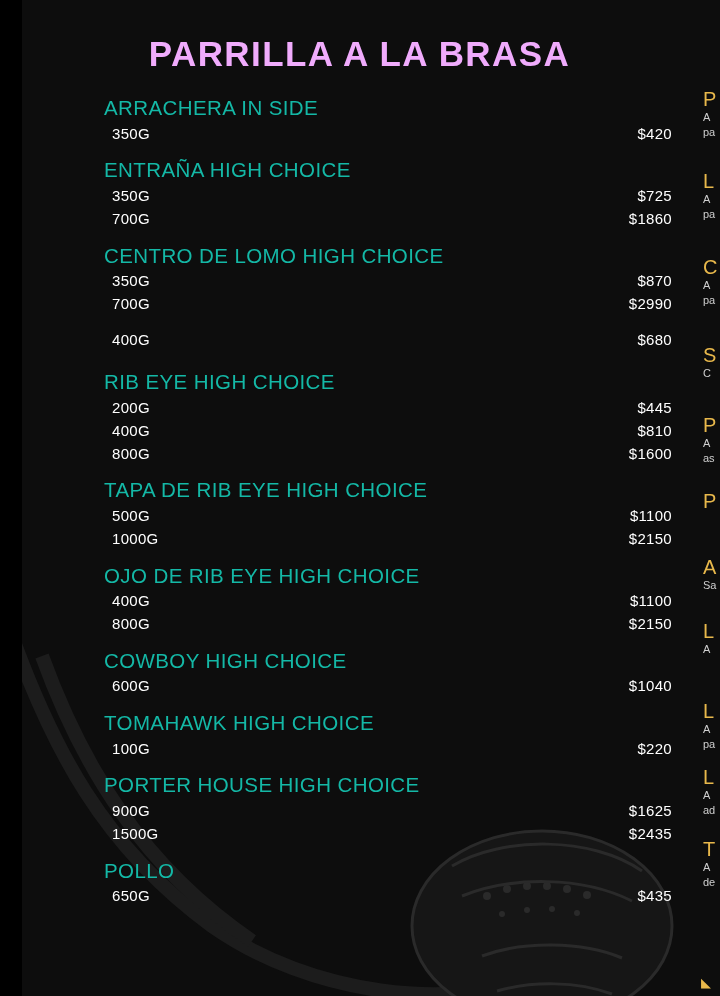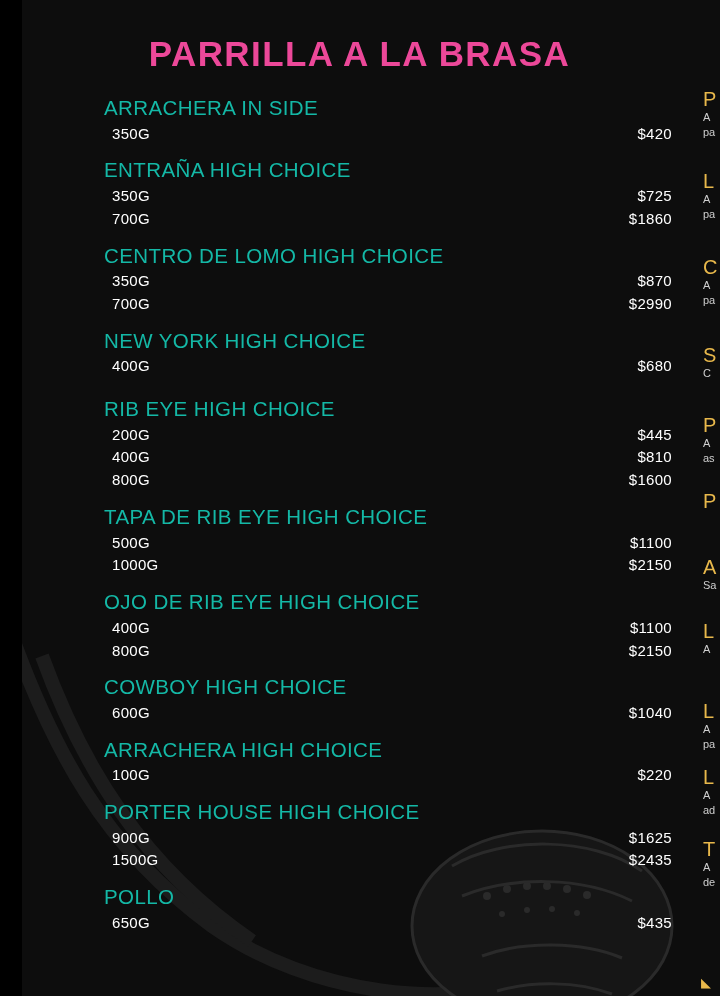--- a/index.html
+++ b/index.html
@@ -56,21 +56,21 @@
   }
 
   .content {
     position: relative;
     z-index: 2;
     padding: 0 20px 0 82px;
   }
 
   
   .menu-title {
-    color: #ec4899;
+    color: #f0abfc;
     font-size: 35px;
     font-weight: bold;
     letter-spacing: 1.4px;
     text-align: center;
     padding-top: 34px;
     padding-right: 60px;
     margin: 0 0 22px 0;
     text-transform: uppercase;
   }
 
@@ -211,21 +211,20 @@
           <span class="variant-size">350G</span>
           <span class="variant-price">$870</span>
         </div>
         <div class="variant-row">
           <span class="variant-size">700G</span>
           <span class="variant-price">$2990</span>
         </div>
       </div>
 
       <div class="item gap-lg">
-        <div class="item-name">NEW YORK HIGH CHOICE</div>
         <div class="variant-row">
           <span class="variant-size">400G</span>
           <span class="variant-price">$680</span>
         </div>
       </div>
 
       <div class="item">
         <div class="item-name">RIB EYE HIGH CHOICE</div>
         <div class="variant-row">
           <span class="variant-size">200G</span>
@@ -267,21 +266,21 @@
 
       <div class="item">
         <div class="item-name">COWBOY HIGH CHOICE</div>
         <div class="variant-row">
           <span class="variant-size">600G</span>
           <span class="variant-price">$1040</span>
         </div>
       </div>
 
       <div class="item">
-        <div class="item-name">ARRACHERA HIGH CHOICE</div>
+        <div class="item-name">TOMAHAWK HIGH CHOICE</div>
         <div class="variant-row">
           <span class="variant-size">100G</span>
           <span class="variant-price">$220</span>
         </div>
       </div>
 
       <div class="item">
         <div class="item-name">PORTER HOUSE HIGH CHOICE</div>
         <div class="variant-row">
           <span class="variant-size">900G</span>

